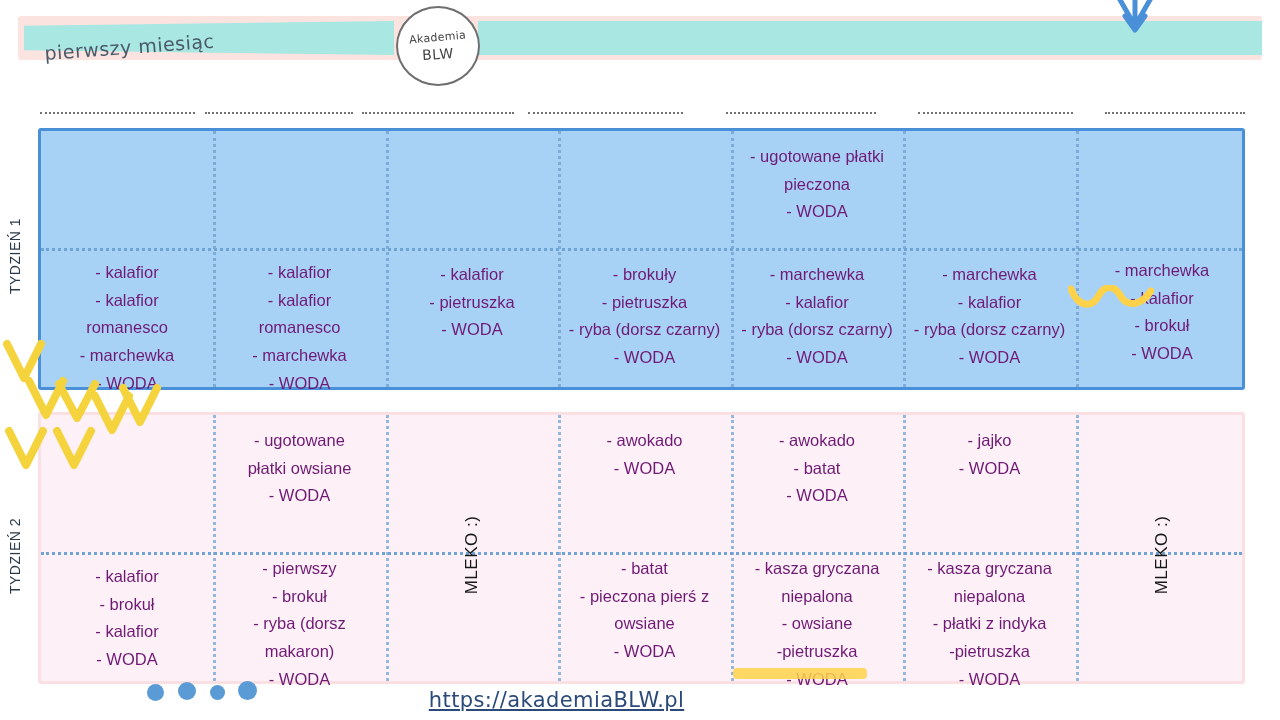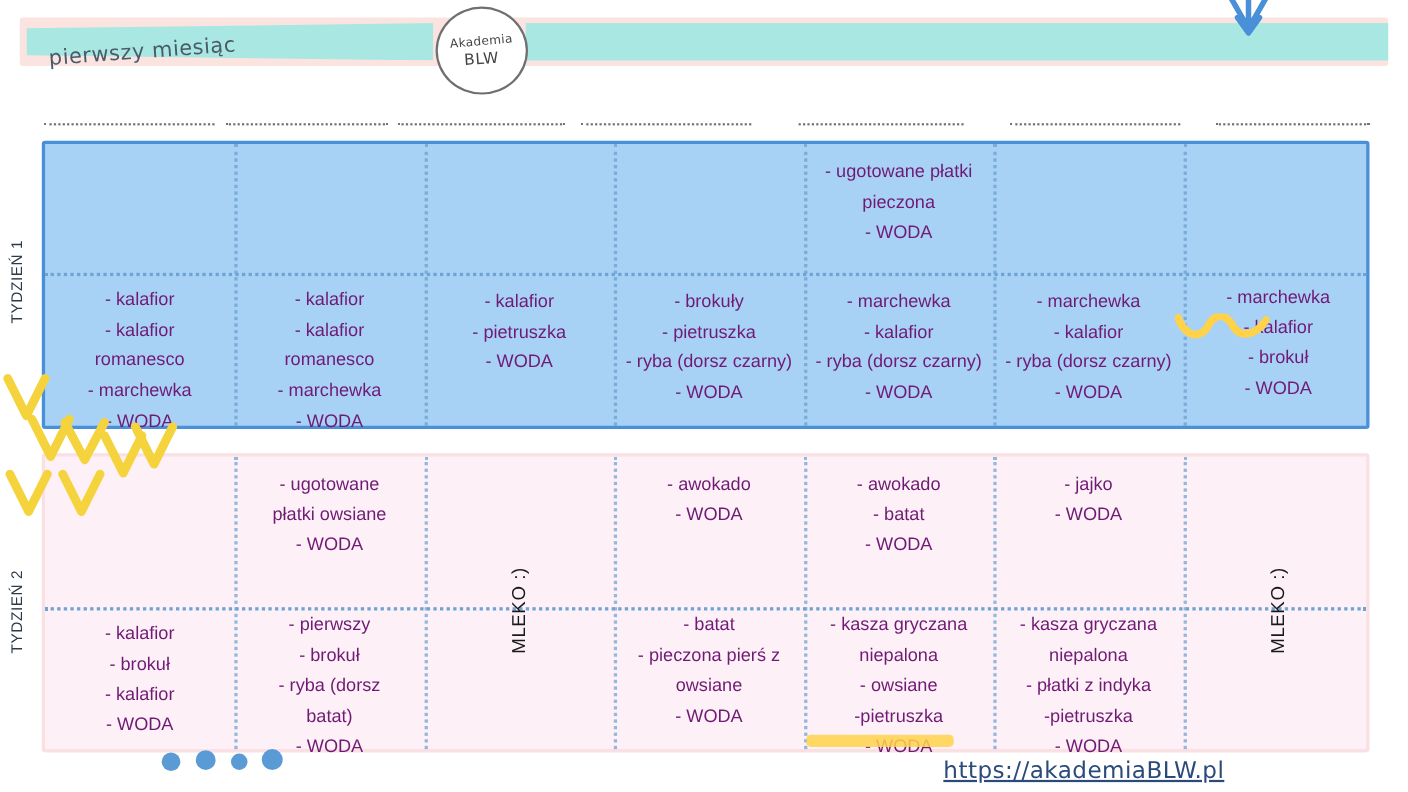--- a/index.html
+++ b/index.html
@@ -192,21 +192,21 @@
     background: #5b9bd5;
     border-radius: 50%;
     z-index: 5;
   }
 
   
   .footer-url {
     position: absolute;
     left: 0; top: 688px;
     width: 1113px;
-    text-align: right;
+    text-align: center;
     font-family: "DejaVu Sans", sans-serif;
     font-size: 21px;
     color: #2b4a7a;
     text-decoration: underline;
     letter-spacing: .4px;
     z-index: 6;
   }
 </style>
 </head>
 <body>
@@ -330,21 +330,21 @@
     <div class="cell bot" style="left:0px;   top:148px; width:172px;">
       <span>- kalafior</span>
       <span>- brokuł</span>
       <span>- kalafior</span>
       <span>- WODA</span>
     </div>
     <div class="cell bot" style="left:172px; top:140px; width:173px;">
       <span>- pierwszy</span>
       <span>- brokuł</span>
       <span>- ryba (dorsz</span>
-      <span>batat)</span>
+      <span>makaron)</span>
       <span>- WODA</span>
     </div>
     <div class="cell bot" style="left:517px; top:140px; width:173px;">
       <span>- batat</span>
       <span>- pieczona pierś z</span>
       <span>owsiane</span>
       <span>- WODA</span>
     </div>
     <div class="cell bot" style="left:690px; top:140px; width:172px;">
       <span>- kasza gryczana</span>

